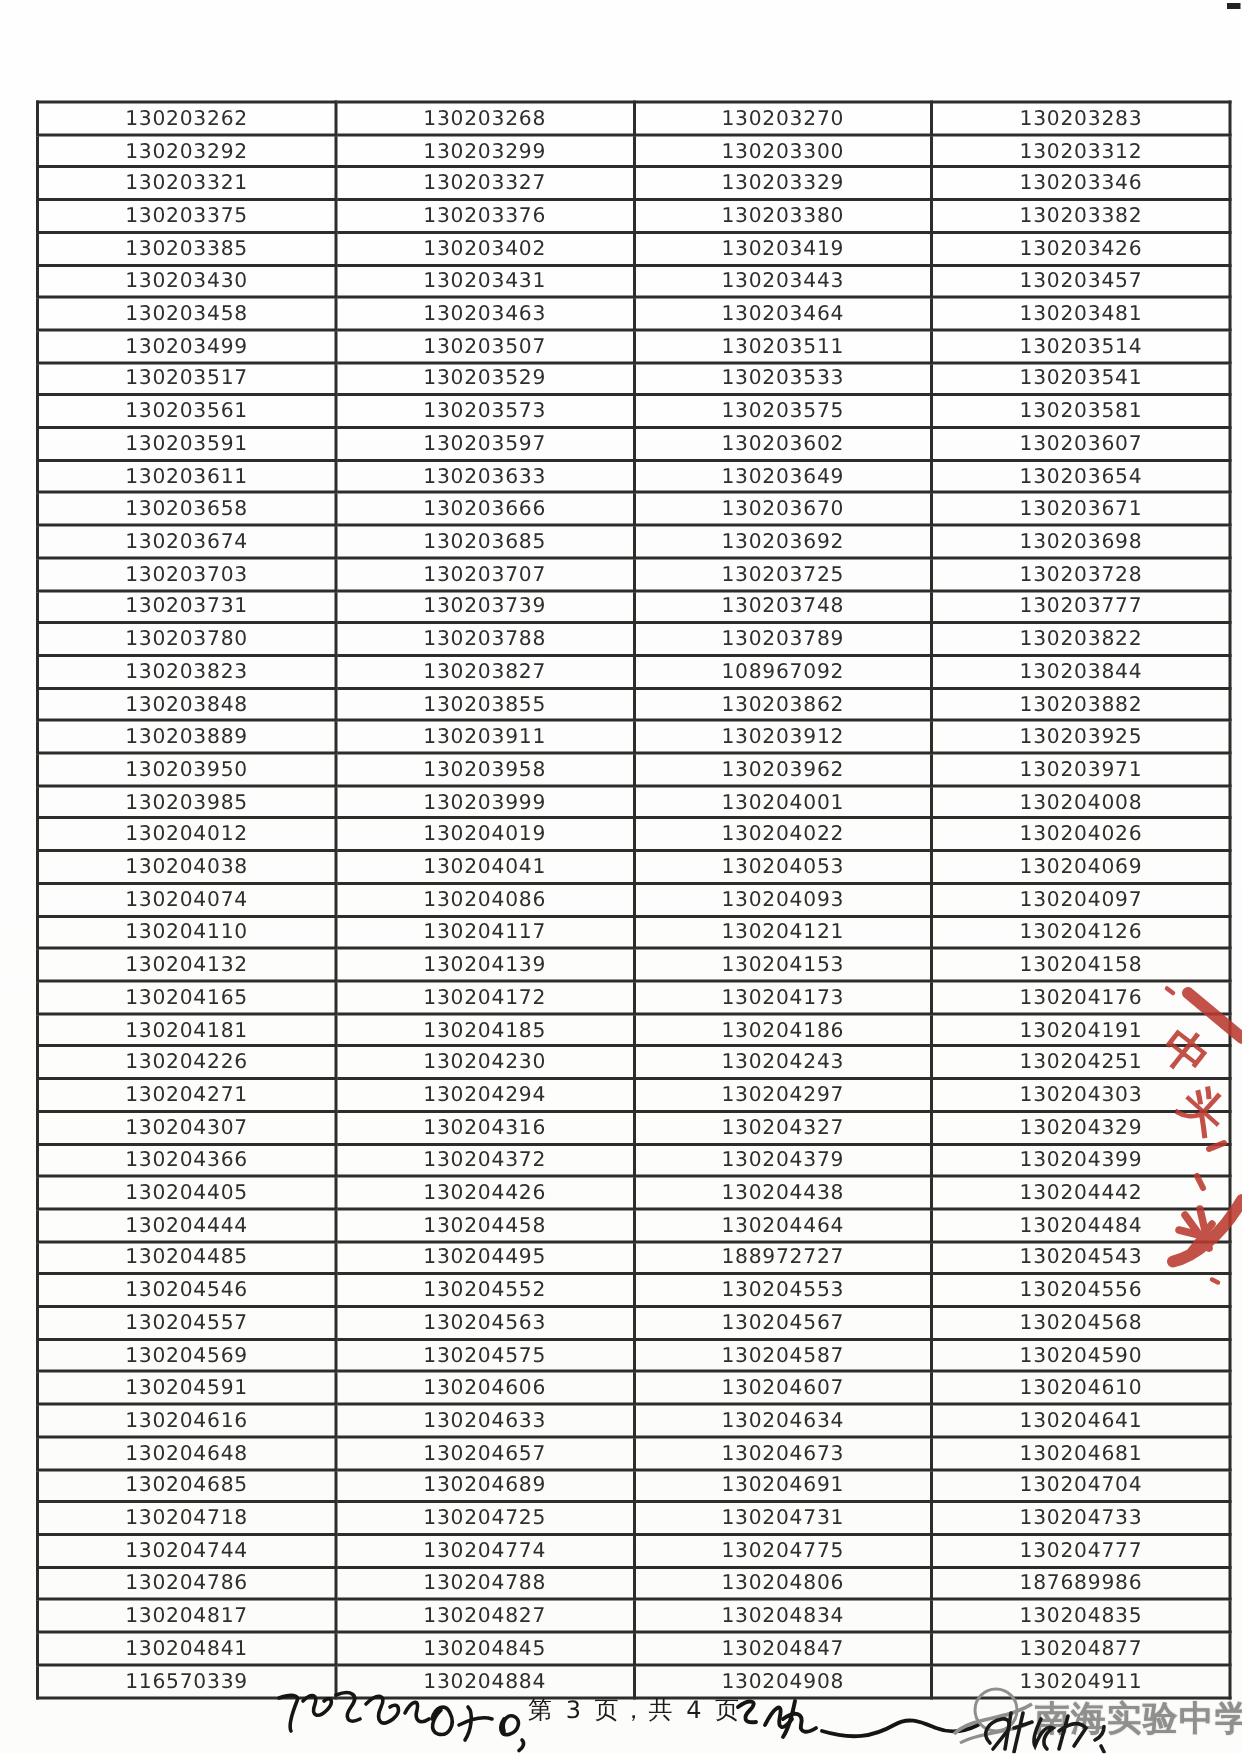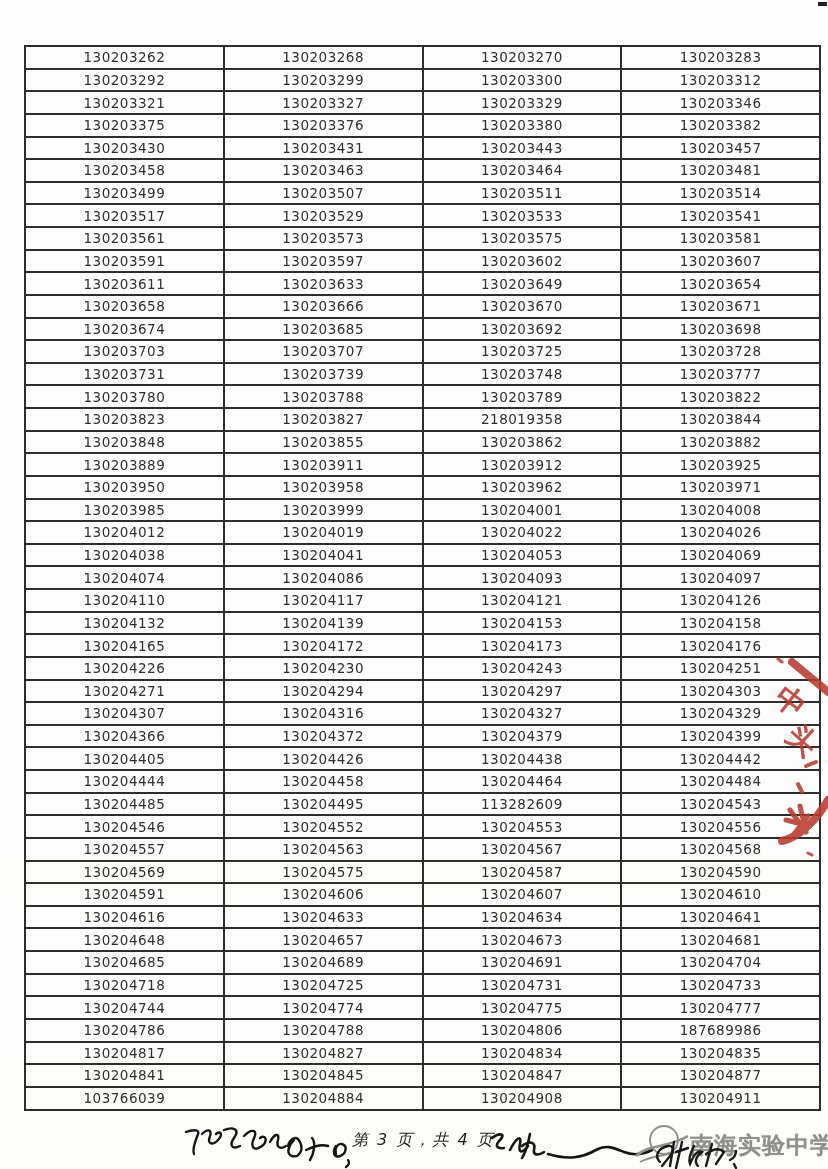--- a/index.html
+++ b/index.html
@@ -21,21 +21,21 @@
     top: 2px;
     right: 1px;
     width: 9px;
     height: 4px;
     background: #222;
   }
   
   table.id-table {
     position: absolute;
     left: 24px;
-    top: 45px;
+    top: 67px;
     width: 797px;
     height: 1066px;
     border-collapse: collapse;
     table-layout: fixed;
     padding-left: 44px;
   }
   table.id-table td {
     border: 2px solid #2e2d2b;
     text-align: center;
     vertical-align: middle;
@@ -66,21 +66,20 @@
     height: 49px;
   }
   .page-info {
     position: absolute;
     left: 352px;
     top: 10px;
     font-size: 16px;
     color: #1d1c1a;
     letter-spacing: 2px;
     white-space: nowrap;
-    font-style: italic;
   }
   .sig { position: absolute; pointer-events: none; }
   .sig-left  { left: 178px; top: 0px; }
   .sig-right { left: 486px; top: 4px; }
   .watermark {
     position: absolute;
     left: 634px;
     top: 2px;
     width: 194px;
     height: 34px;
@@ -126,20 +125,26 @@
           <td>130203329</td>
           <td>130203346</td>
         </tr>
         <tr>
           <td>130203375</td>
           <td>130203376</td>
           <td>130203380</td>
           <td>130203382</td>
         </tr>
         <tr>
+          <td>130203385</td>
+          <td>130203402</td>
+          <td>130203419</td>
+          <td>130203426</td>
+        </tr>
+        <tr>
           <td>130203430</td>
           <td>130203431</td>
           <td>130203443</td>
           <td>130203457</td>
         </tr>
         <tr>
           <td>130203458</td>
           <td>130203463</td>
           <td>130203464</td>
           <td>130203481</td>
@@ -200,21 +205,21 @@
         </tr>
         <tr>
           <td>130203780</td>
           <td>130203788</td>
           <td>130203789</td>
           <td>130203822</td>
         </tr>
         <tr>
           <td>130203823</td>
           <td>130203827</td>
-          <td>218019358</td>
+          <td>108967092</td>
           <td>130203844</td>
         </tr>
         <tr>
           <td>130203848</td>
           <td>130203855</td>
           <td>130203862</td>
           <td>130203882</td>
         </tr>
         <tr>
           <td>130203889</td>
@@ -264,20 +269,26 @@
           <td>130204153</td>
           <td>130204158</td>
         </tr>
         <tr>
           <td>130204165</td>
           <td>130204172</td>
           <td>130204173</td>
           <td>130204176</td>
         </tr>
         <tr>
+          <td>130204181</td>
+          <td>130204185</td>
+          <td>130204186</td>
+          <td>130204191</td>
+        </tr>
+        <tr>
           <td>130204226</td>
           <td>130204230</td>
           <td>130204243</td>
           <td>130204251</td>
         </tr>
         <tr>
           <td>130204271</td>
           <td>130204294</td>
           <td>130204297</td>
           <td>130204303</td>
@@ -302,21 +313,21 @@
         </tr>
         <tr>
           <td>130204444</td>
           <td>130204458</td>
           <td>130204464</td>
           <td>130204484</td>
         </tr>
         <tr>
           <td>130204485</td>
           <td>130204495</td>
-          <td>113282609</td>
+          <td>188972727</td>
           <td>130204543</td>
         </tr>
         <tr>
           <td>130204546</td>
           <td>130204552</td>
           <td>130204553</td>
           <td>130204556</td>
         </tr>
         <tr>
           <td>130204557</td>
@@ -378,21 +389,21 @@
           <td>130204834</td>
           <td>130204835</td>
         </tr>
         <tr>
           <td>130204841</td>
           <td>130204845</td>
           <td>130204847</td>
           <td>130204877</td>
         </tr>
         <tr>
-          <td>103766039</td>
+          <td>116570339</td>
           <td>130204884</td>
           <td>130204908</td>
           <td>130204911</td>
         </tr>
       </tbody>
   </table>
 
   <svg class="stamp" viewBox="0 0 80 215" xmlns="http://www.w3.org/2000/svg">
     <g stroke="#bb3a30" fill="#bb3a30" opacity="0.88">
       <path d="M30 11 l4 3" stroke-width="3" fill="none" stroke-linecap="round"></path>

